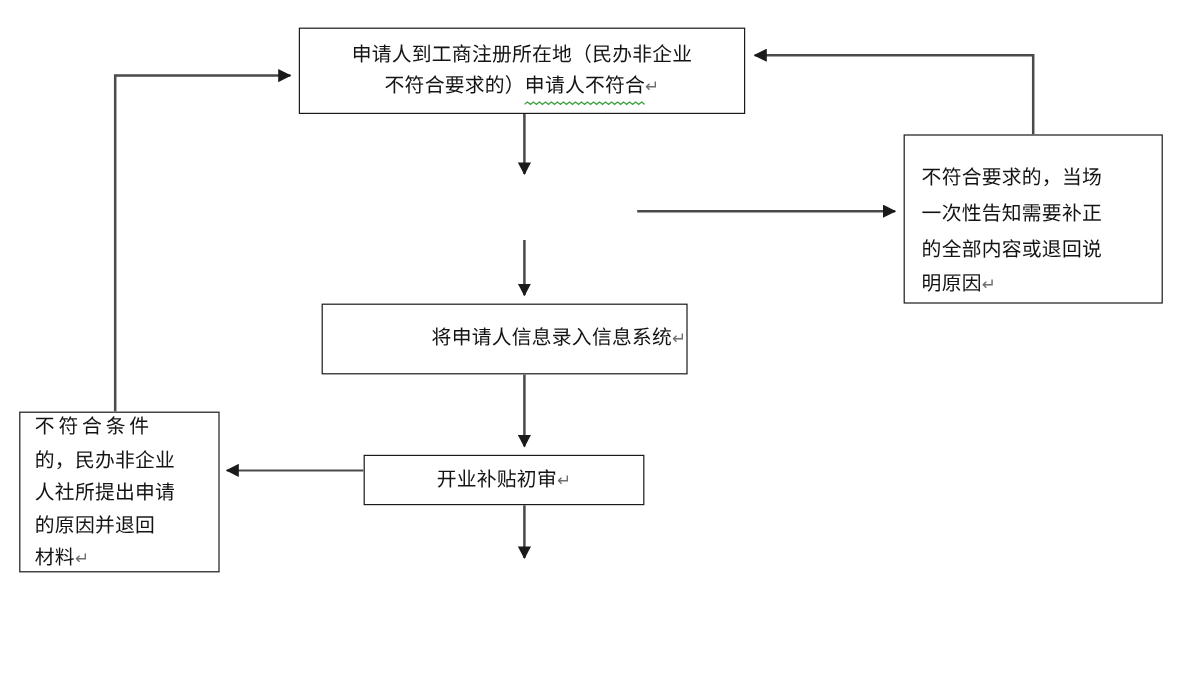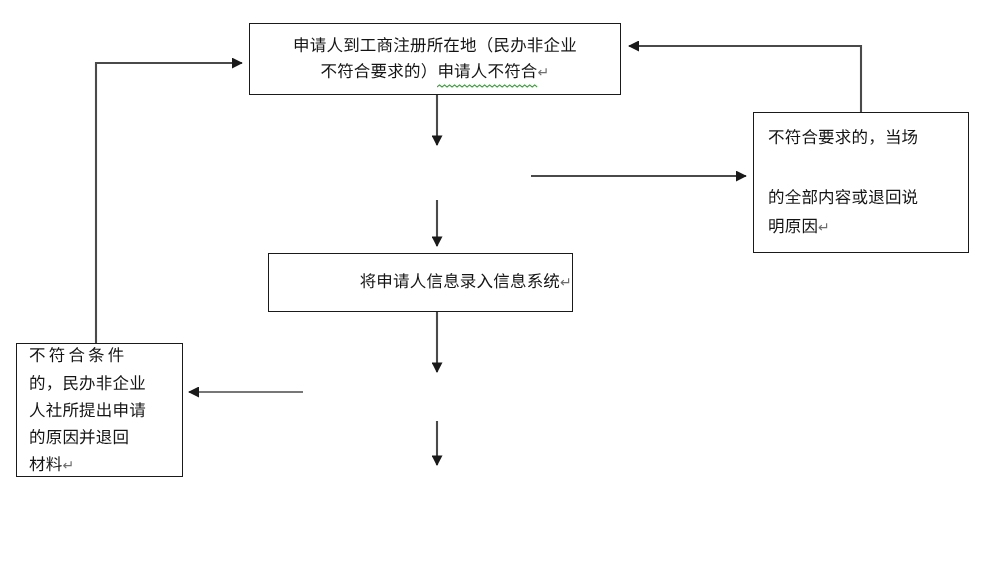--- a/index.html
+++ b/index.html
@@ -51,21 +51,21 @@
   #node-apply .txt { font-size: 16.5px; line-height: 1.58; padding: 0 10px; }
 
   #node-accept     { left: 303px; top: 152px; width: 228px; height: 48px; }
 
   #node-entry      { left: 268px; top: 253px; width: 305px; height: 59px; text-align: right; }
 
   #node-review     { left: 303px; top: 379px; width: 234px; height: 42px; }
 
   #node-upload     { left: 303px; top: 472px; width: 263px; height: 57px; }
 
-  #node-reject-req     { left: 753px; top: 112px; width: 216px; height: 141px; }
+  #node-reject-req     { left: 753px; top: 112px; width: 216px; height: 141px; align-items: flex-end; }
   #node-reject-req .txt{ text-align: left; padding: 0 14px; font-size: 16.5px; line-height: 1.80; }
 
   #node-reject-cond      { left: 16px; top: 343px; width: 167px; height: 134px; }
   #node-reject-cond .txt { text-align: left; padding: 0 12px; font-size: 16.5px; line-height: 1.64; }
   #node-reject-cond .sp  { letter-spacing: 3.2px; font-family: Liberation Mono, monospace; }
 
   .pilcrow {
     color: #6e6e6e;
     font-size: 14px;
   }
@@ -126,23 +126,26 @@
     <span class="txt"><span>申请人到工商注册所在地（民办非企业</span><br><span>不符合要求的）</span><span class="squiggle-host"><span>申请人不符合</span><svg class="squiggle" viewBox="0 0 120 4" preserveAspectRatio="none">
             <path d="M0 3 L3 1 L6 3 L9 1 L12 3 L15 1 L18 3 L21 1 L24 3 L27 1 L30 3 L33 1 L36 3 L39 1 L42 3 L45 1 L48 3 L51 1 L54 3 L57 1 L60 3 L63 1 L66 3 L69 1 L72 3 L75 1 L78 3 L81 1 L84 3 L87 1 L90 3 L93 1 L96 3 L99 1 L102 3 L105 1 L108 3 L111 1 L114 3 L117 1 L120 3" fill="none" stroke="#3aa03a" stroke-width="1.1"></path>
           </svg></span><span class="pilcrow">↵</span></span>
   </div>
 
 
   <div class="node" id="node-entry">
     <span class="txt"><span>将申请人信息录入信息系统</span><span class="pilcrow">↵</span></span>
   </div>
 
+  <div class="node" id="node-review">
+    <span class="txt"><span>开业补贴初审</span><span class="pilcrow">↵</span></span>
+  </div>
 
 
   <div class="node" id="node-reject-req">
-    <span class="txt"><span>不符合要求的，当场</span><br><br><span>的全部内容或退回说</span><br><span>明原因</span><span class="pilcrow">↵</span></span>
+    <span class="txt"><span>不符合要求的，当场</span><br><span>一次性告知需要补正</span><br><span>的全部内容或退回说</span><br><span>明原因</span><span class="pilcrow">↵</span></span>
   </div>
 
   <div class="node" id="node-reject-cond">
     <span class="txt"><span class="sp">不符合条件</span><br><span>的，民办非企业</span><br><span>人社所提出申请</span><br><span>的原因并退回</span><br><span>材料</span><span class="pilcrow">↵</span></span>
   </div>
 
 </div>
 
 </body></html>

